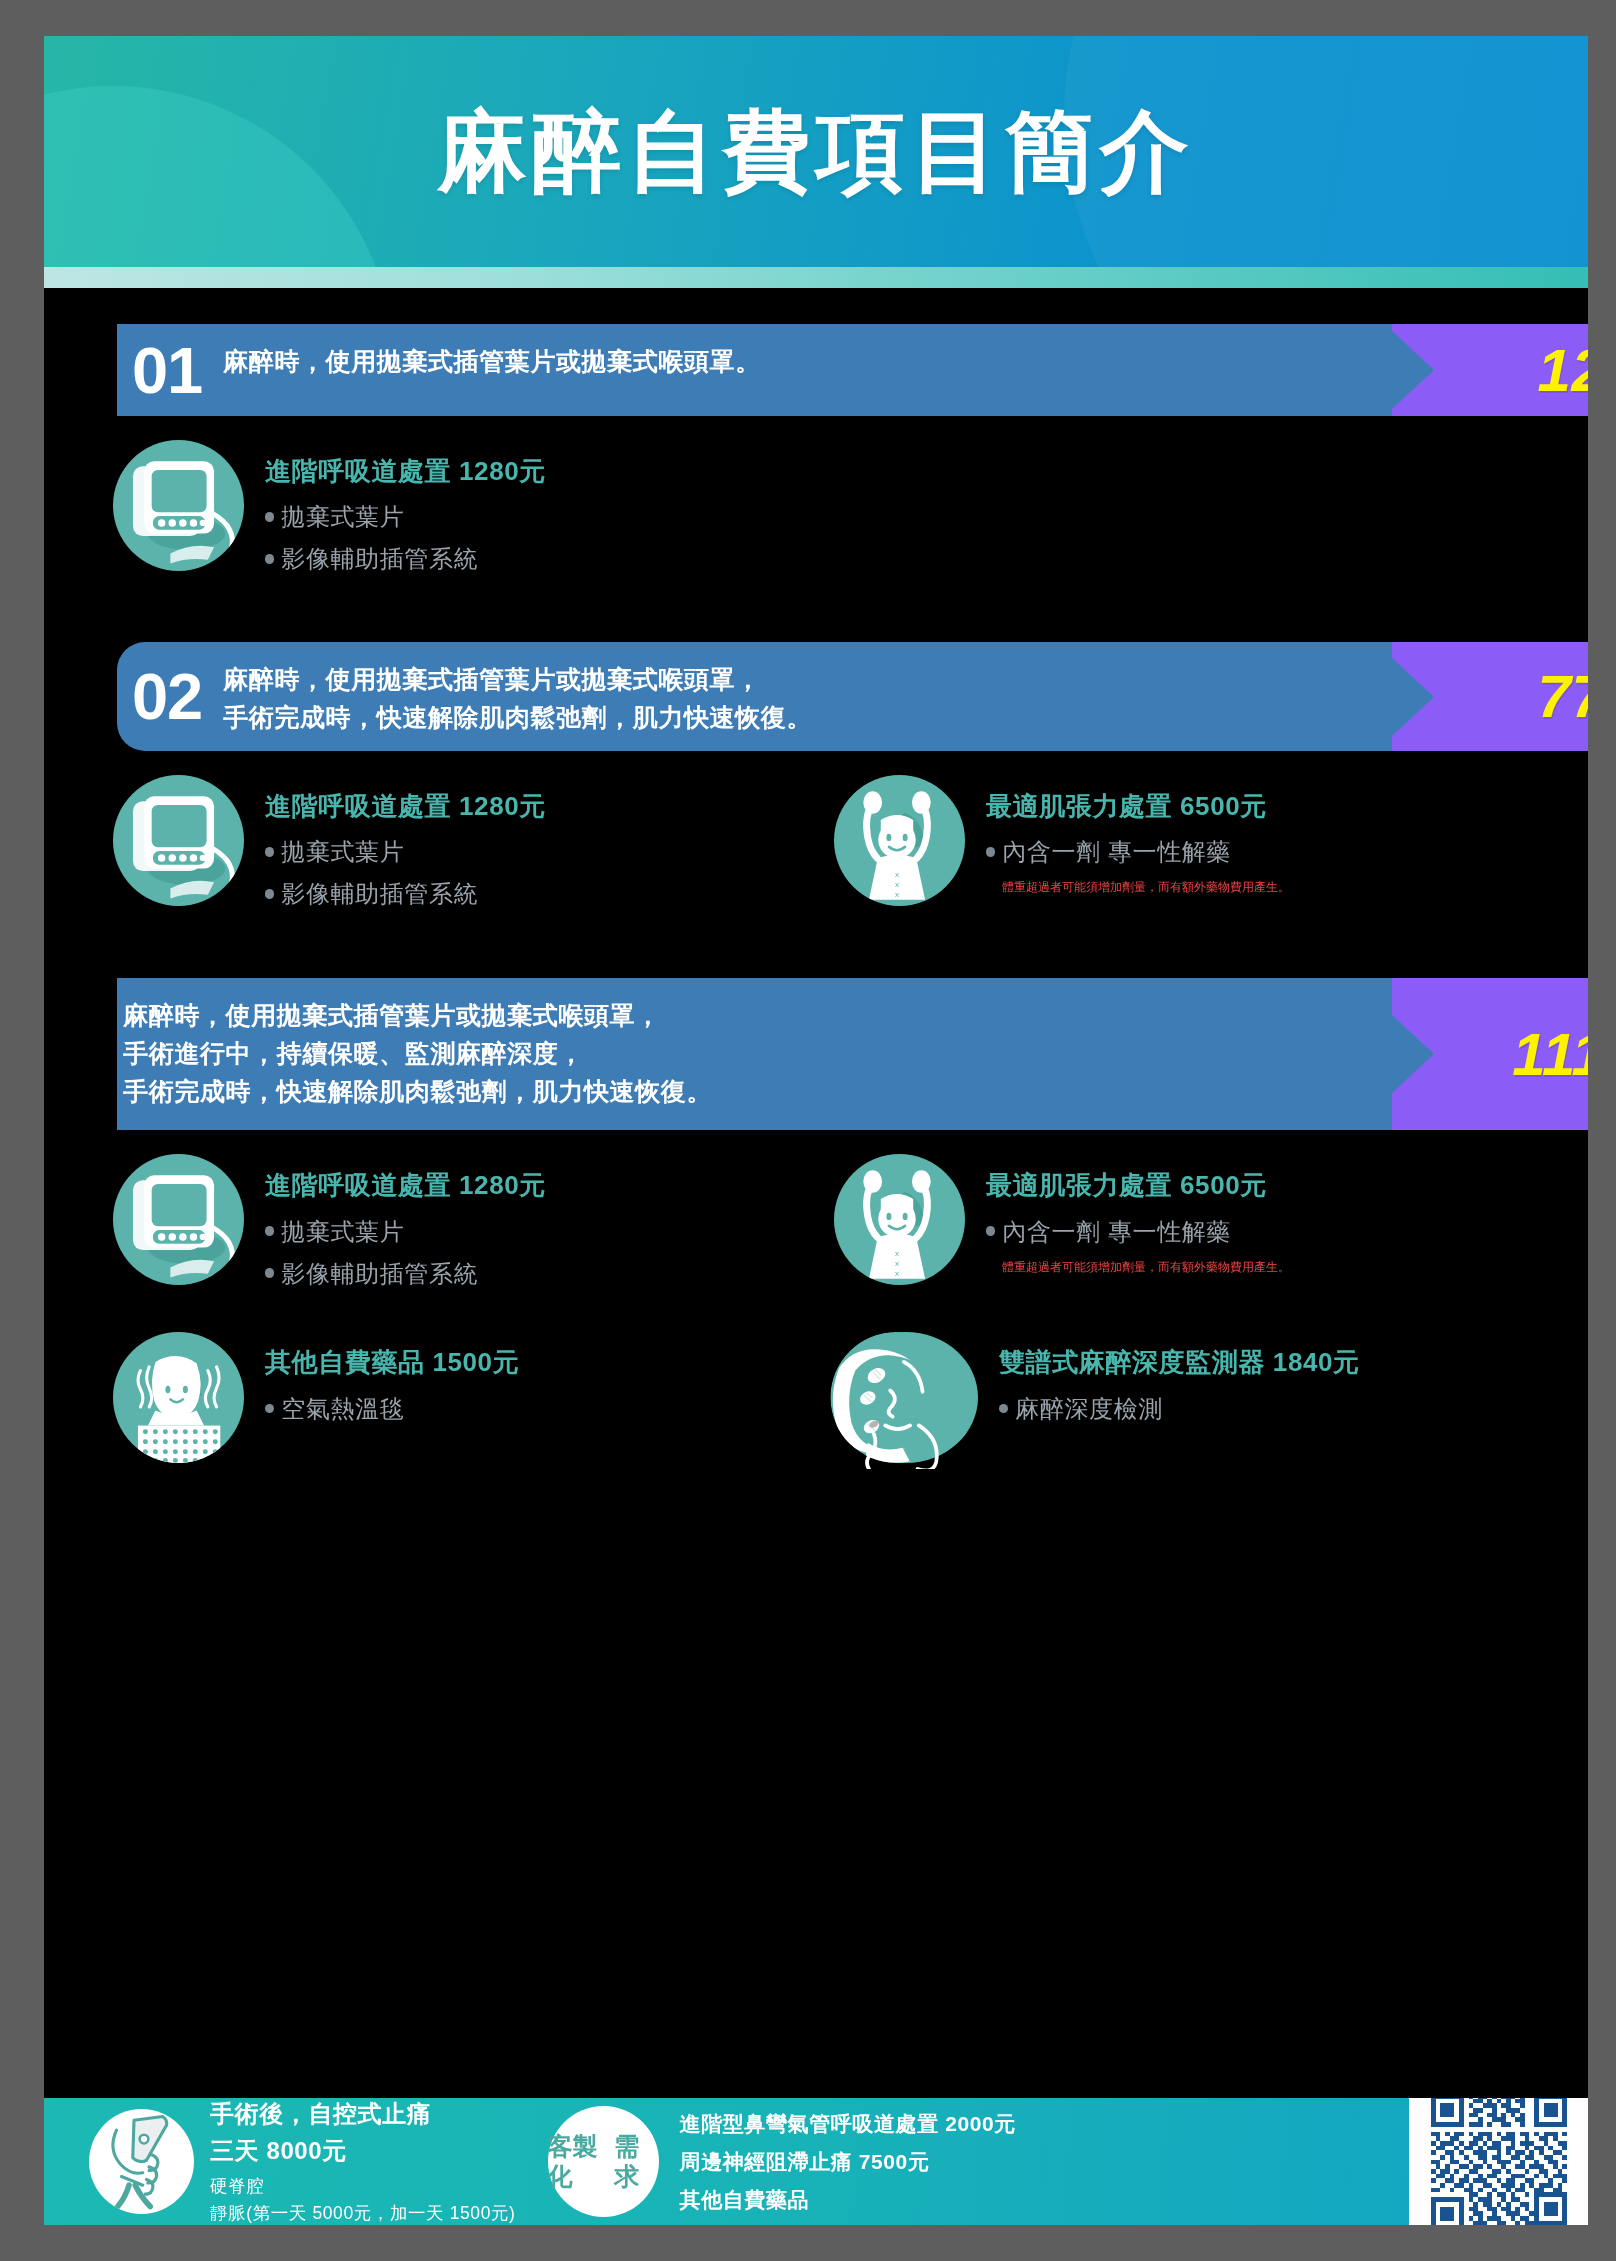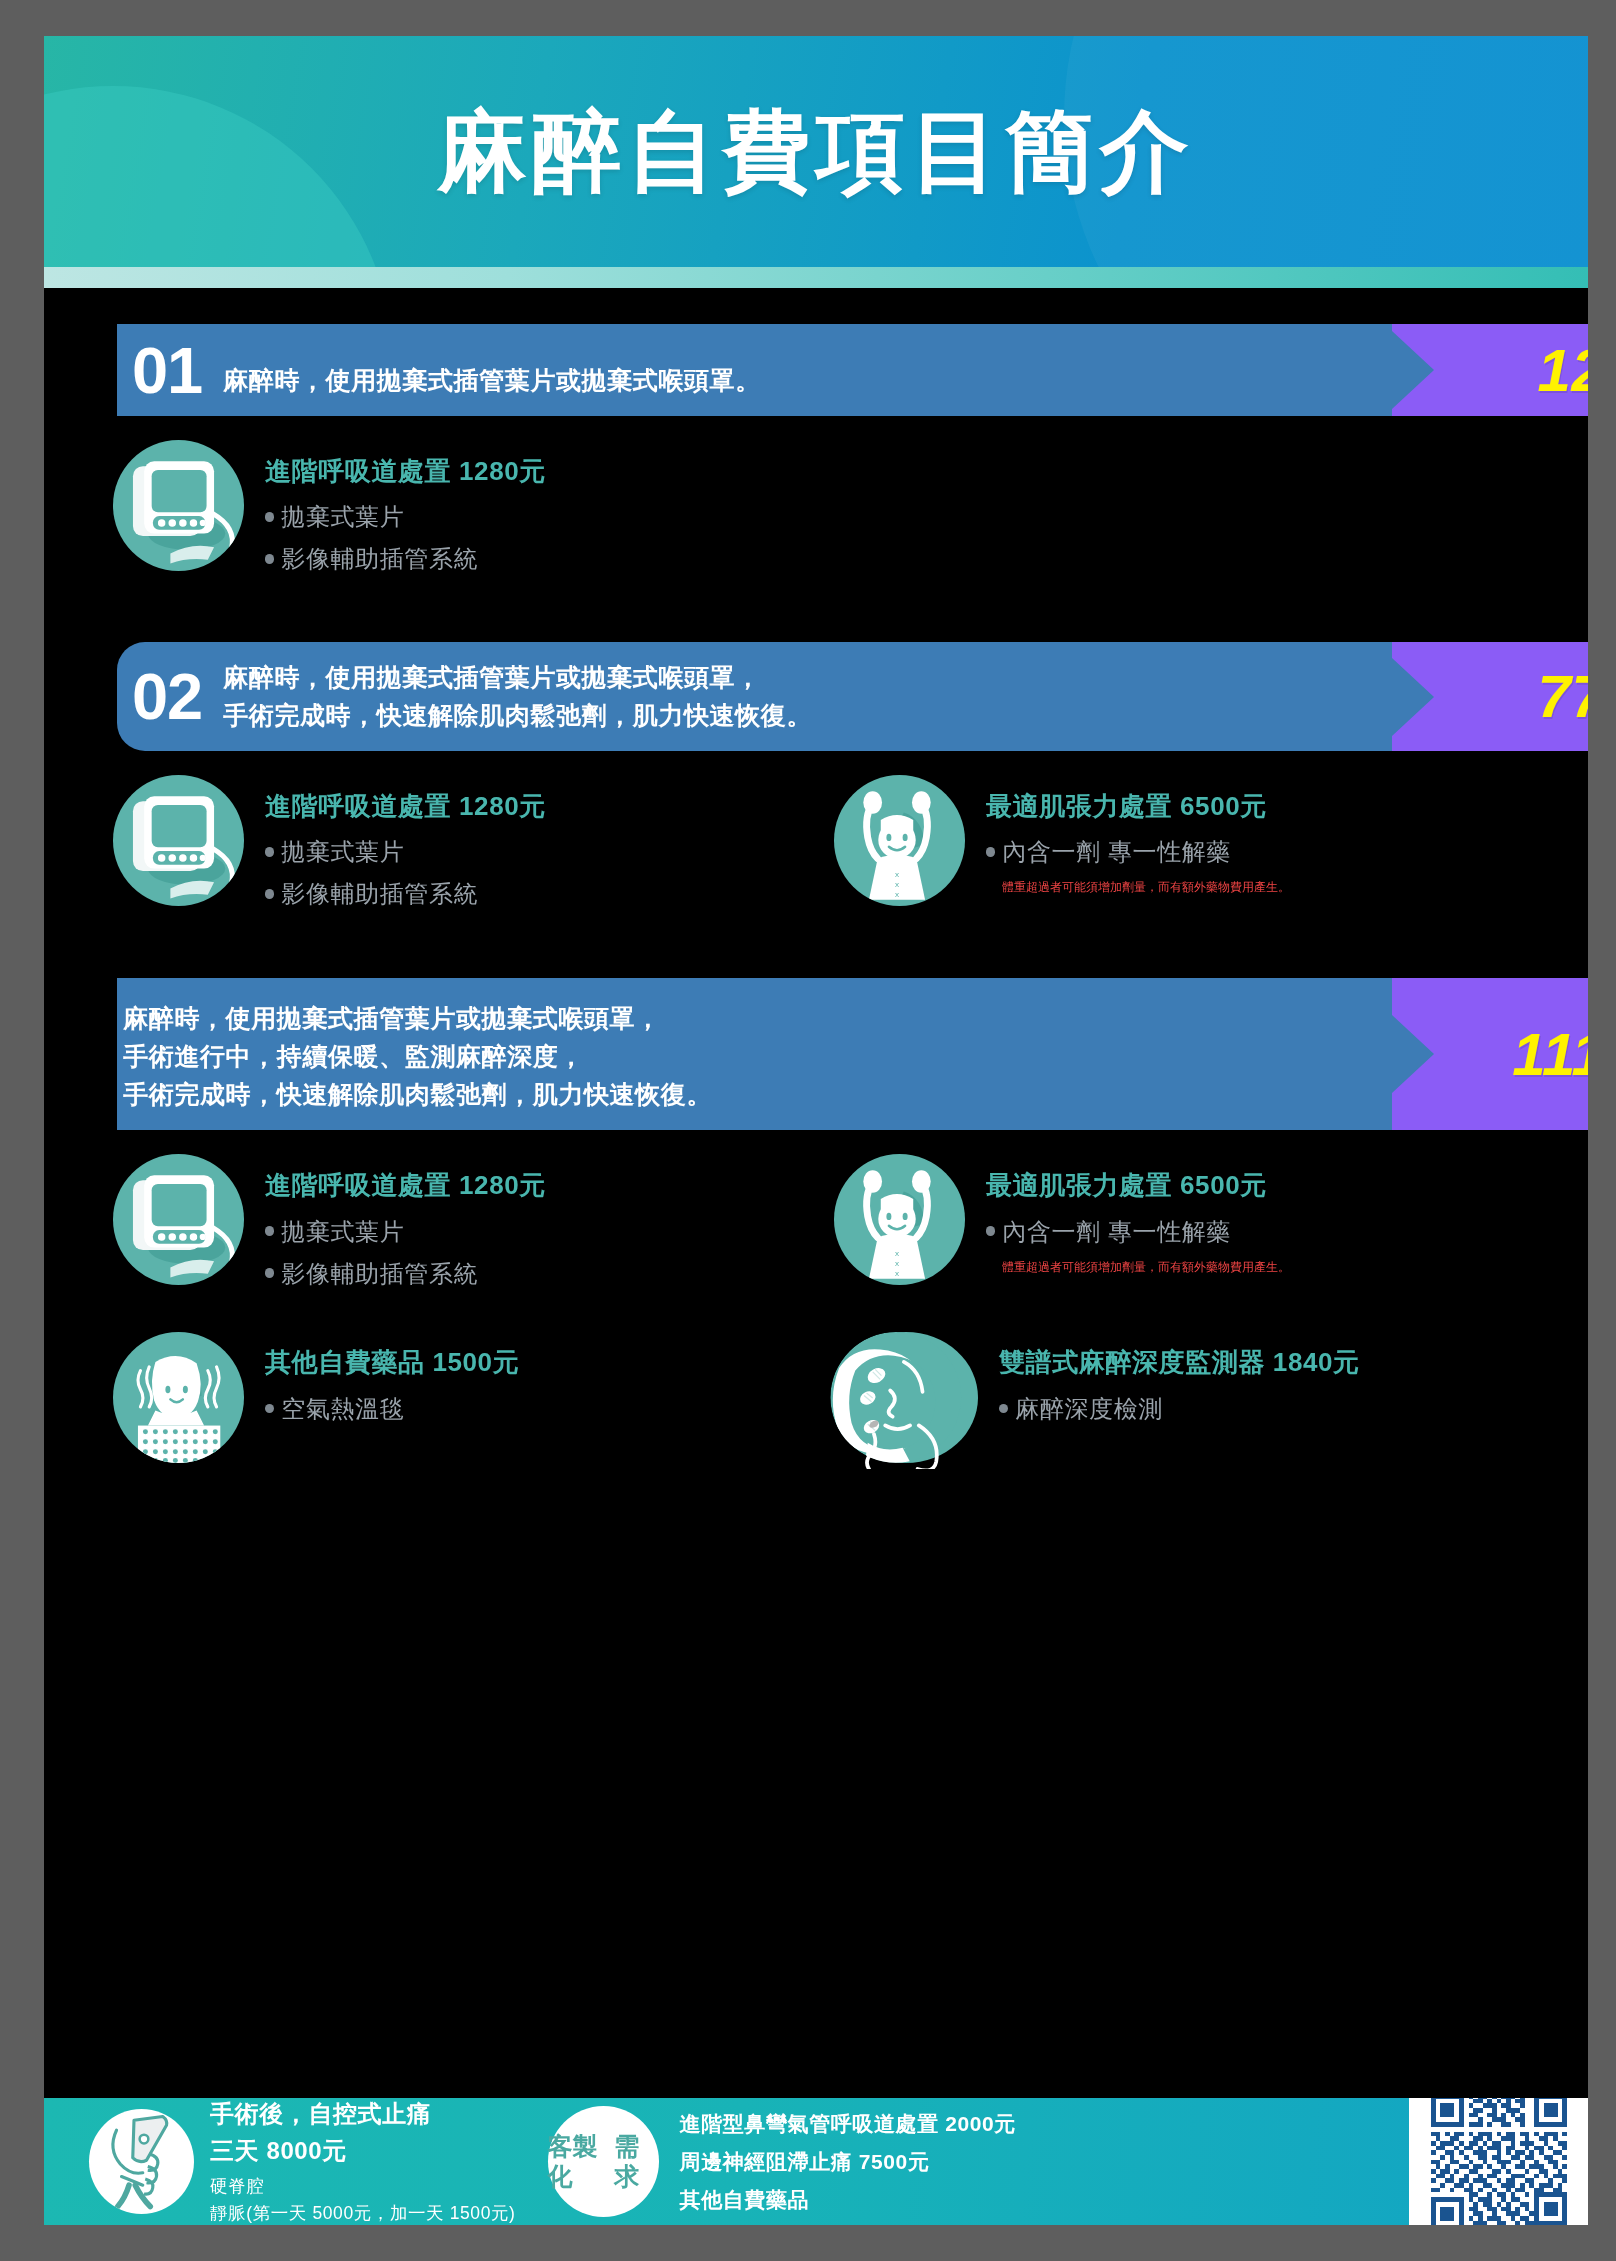--- a/index.html
+++ b/index.html
@@ -65,21 +65,21 @@
   .plan-num {
     flex:0 0 100px;
     display:flex; align-items:center; justify-content:center;
     color:#fff;
     font-size:65px;
     font-weight:bold;
     letter-spacing:-1.2px;
   }
   .plan-desc {
     flex:1 1 auto;
-    display:flex; flex-direction:column; justify-content:flex-end;
+    display:flex; flex-direction:column; justify-content:flex-start;
     color:#fff;
     font-size:25px;
     font-weight:bold;
     letter-spacing:0.6px;
     padding:17.5px 12.5px 17.5px 6.2px;
   }
   .plan-desc div { line-height:1.52; white-space:nowrap; }
   .plan-price {
     position:relative;
     flex:0 0 340px;

